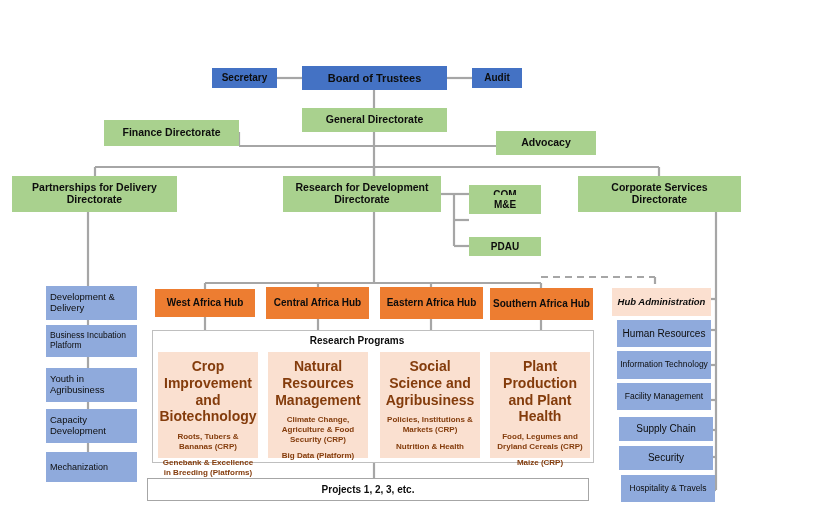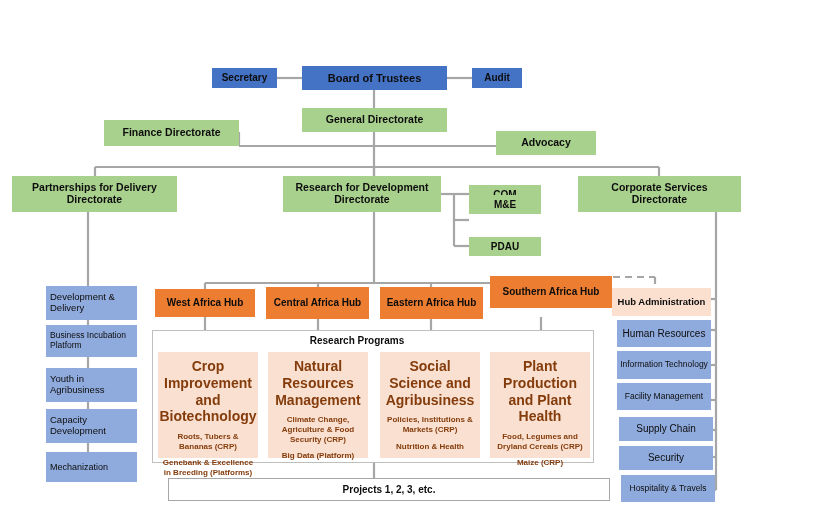--- a/index.html
+++ b/index.html
@@ -158,21 +158,21 @@
 
   <div class="node orange" style="left:155px;top:289px;width:100px;height:28px;font-size:10px;">
     <span>West Africa Hub</span>
   </div>
   <div class="node orange" style="left:266px;top:287px;width:103px;height:32px;font-size:10px;">
     <span>Central Africa Hub</span>
   </div>
   <div class="node orange" style="left:380px;top:287px;width:103px;height:32px;font-size:10px;">
     <span>Eastern Africa Hub</span>
   </div>
-  <div class="node orange" style="left:490px;top:276px;width:122px;height:32px;font-size:10px;">
+  <div class="node orange" style="left:490px;top:288px;width:103px;height:32px;font-size:10px;">
     <span>Southern Africa Hub</span>
   </div>
 
   <div class="rp-frame" style="left:152px;top:330px;width:442px;height:133px;"></div>
   <div class="rp-label" style="left:136px;top:330px;width:442px;height:20px;justify-content:center;">
     <span>Research Programs</span>
   </div>
 
   <div class="node program" style="left:158px;top:352px;width:100px;height:106px;">
     <div class="ptitle">Crop Improvement and Biotechnology</div>
@@ -191,25 +191,25 @@
     <div class="pitem">Policies, Institutions &amp; Markets (CRP)</div>
     <div class="pitem">Nutrition &amp; Health</div>
   </div>
 
   <div class="node program" style="left:490px;top:352px;width:100px;height:106px;">
     <div class="ptitle">Plant Production and Plant Health</div>
     <div class="pitem">Food, Legumes and Dryland Cereals (CRP)</div>
     <div class="pitem">Maize (CRP)</div>
   </div>
 
-  <div class="node frame" style="left:168px;top:478px;width:442px;height:23px;font-size:10px;">
+  <div class="node frame" style="left:147px;top:478px;width:442px;height:23px;font-size:10px;">
     <span>Projects 1, 2, 3, etc.</span>
   </div>
 
-  <div class="node peach" style="left:612px;top:288px;width:99px;height:28px;font-size:9.5px;">
+  <div class="node peach" style="left:612px;top:288px;width:99px;height:28px;font-size:9.5px;font-style:italic;">
     <span>Hub Administration</span>
   </div>
   <div class="node blue-light" style="left:617px;top:320px;width:94px;height:27px;font-size:10px;">
     <span>Human Resources</span>
   </div>
   <div class="node blue-light" style="left:617px;top:351px;width:94px;height:28px;font-size:8.5px;">
     <span>Information Technology</span>
   </div>
   <div class="node blue-light" style="left:617px;top:383px;width:94px;height:27px;font-size:8.5px;">
     <span>Facility Management</span>

